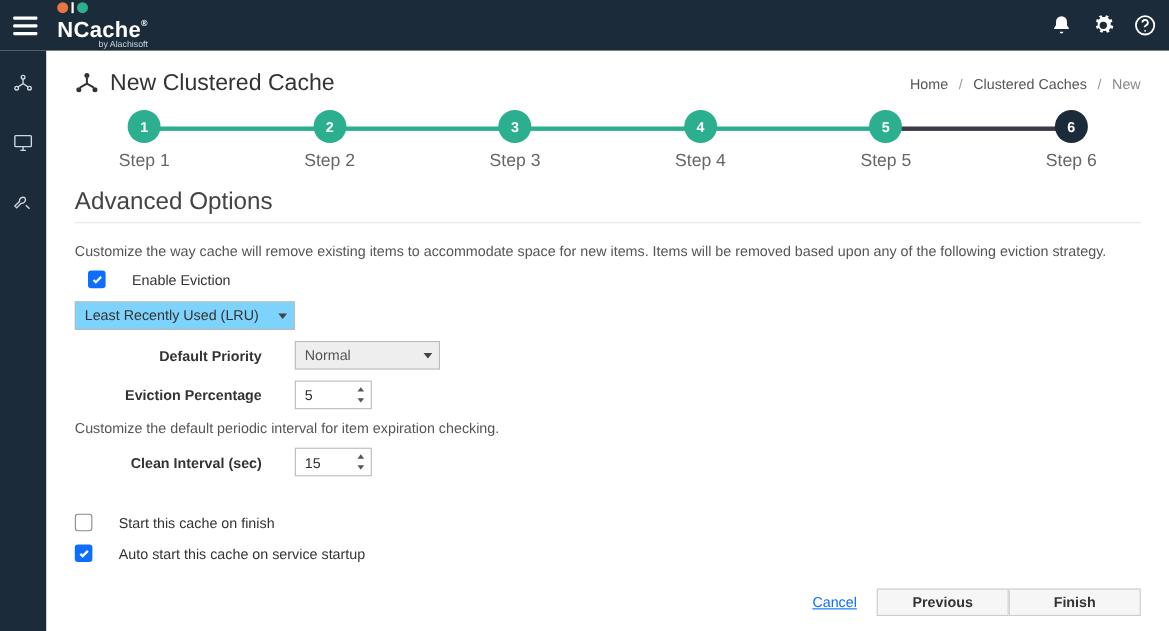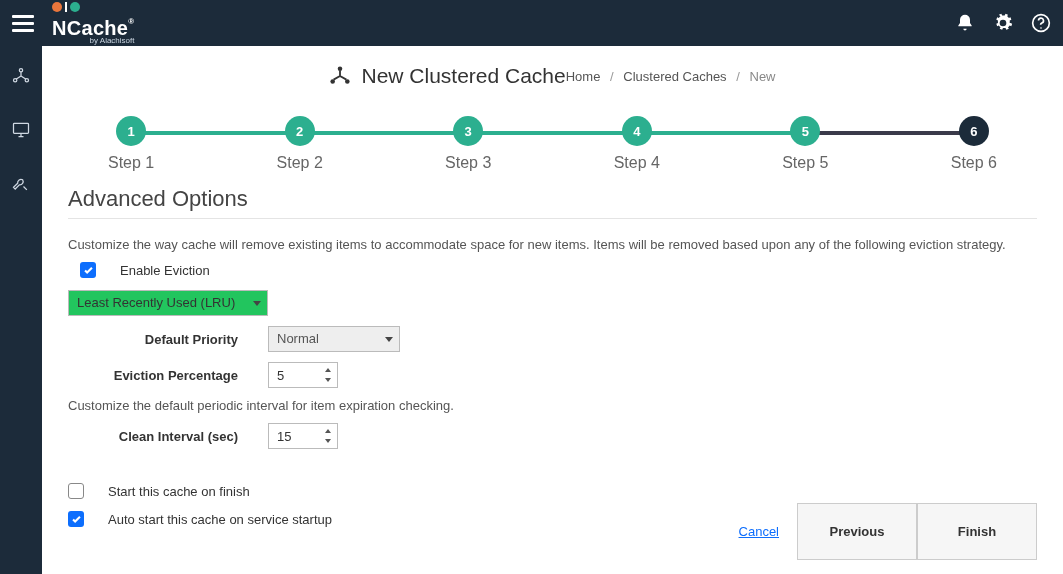--- a/index.html
+++ b/index.html
@@ -58,22 +58,22 @@
   }
   .leftnav-item svg { width: 20px; height: 20px; stroke: #cfd8e2; fill: none; stroke-width: 1.5; }
 
   .main {
     flex: 1;
     padding: 18px 26px 12px 26px;
     overflow: hidden;
     position: relative;
   }
   .header-row {
-    display: flex; justify-content: center; align-items: center;
-    margin-bottom: 28px;
+    display: flex; justify-content: space-between; align-items: center;
+    margin-bottom: 12px;
   }
   .page-title { font-size: 21px; font-weight: 400; color: #333; display: flex; align-items: center; gap: 10px; }
   .page-title svg { width: 22px; height: 22px; fill: #333; }
   .breadcrumb { font-size: 13px; color: #555; }
   .breadcrumb .sep { margin: 0 6px; color: #999; }
   .breadcrumb span { cursor: pointer; }
   .breadcrumb .current { color: #888; cursor: default; }
 
   .stepper {
     display: flex;
@@ -107,21 +107,21 @@
     cursor: pointer;
   }
   .check.unchecked { background: #fff; border: 1.5px solid #888; }
   .check svg { width: 11px; height: 11px; stroke: #fff; stroke-width: 3; fill: none; }
   .check-label { font-size: 13px; color: #333; cursor: pointer; }
 
   .field-row { display: flex; align-items: center; margin-bottom: 10px; }
   .field-label { width: 200px; text-align: right; padding-right: 30px; font-size: 13px; font-weight: 700; color: #333; }
   .select {
     position: relative; display: inline-block;
-    border: 1px solid #bbb; background: #22c55e;
+    border: 1px solid #bbb; background: #7dd3fc;
     height: 26px; line-height: 24px; padding: 0 22px 0 8px;
     font-size: 13px; color: #333; cursor: pointer;
   }
   .select.disabled { background: #eee; color: #555; }
   .select::after {
     content: ""; position: absolute; right: 6px; top: 10px;
     border-left: 4px solid transparent; border-right: 4px solid transparent;
     border-top: 5px solid #444;
   }
   .select.w200 { width: 200px; }
@@ -137,21 +137,21 @@
   .spinner-btn::before { content: ""; border-left: 3px solid transparent; border-right: 3px solid transparent; }
   .spinner-btn.up::before { border-bottom: 4px solid #555; }
   .spinner-btn.down::before { border-top: 4px solid #555; }
 
   .footer {
     position: absolute; bottom: 14px; right: 26px; left: 26px;
     display: flex; justify-content: flex-end; align-items: center; gap: 0;
   }
   .link-btn { color: #0d6efd; text-decoration: underline; cursor: pointer; font-size: 13px; margin-right: 18px; }
   .btn { border: 1px solid #ccc; background: #f6f6f6; color: #333;
-    padding: 20px 28px; font-size: 13px; cursor: pointer; min-width: 120px; text-align: center; font-weight: 600;}
+    padding: 4px 28px; font-size: 13px; cursor: pointer; min-width: 120px; text-align: center; font-weight: 600;}
 </style>
 </head>
 <body>
 
 <div class="topbar">
   <div class="hamburger">
     <span></span>
       <span></span>
       <span></span>
   </div>

